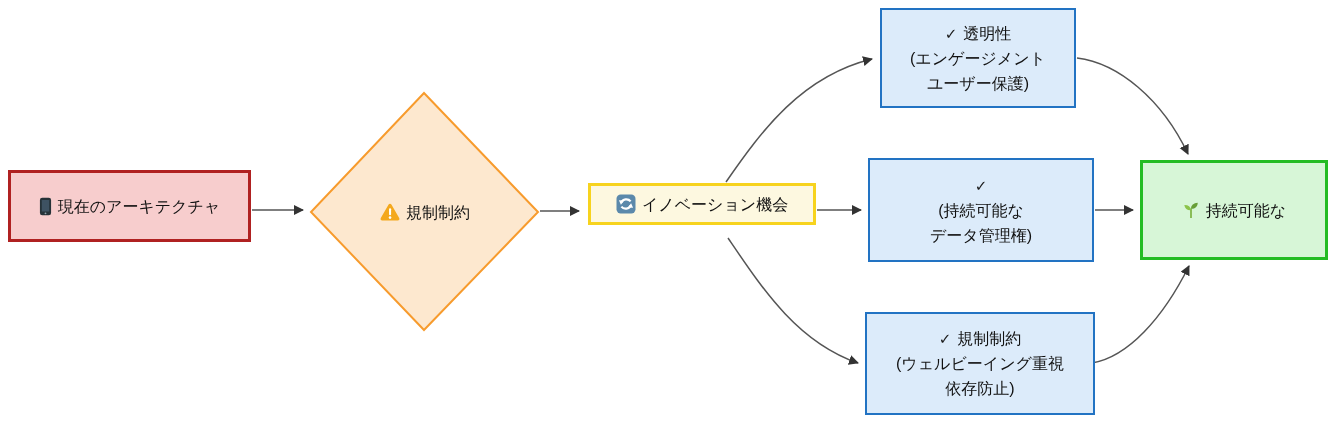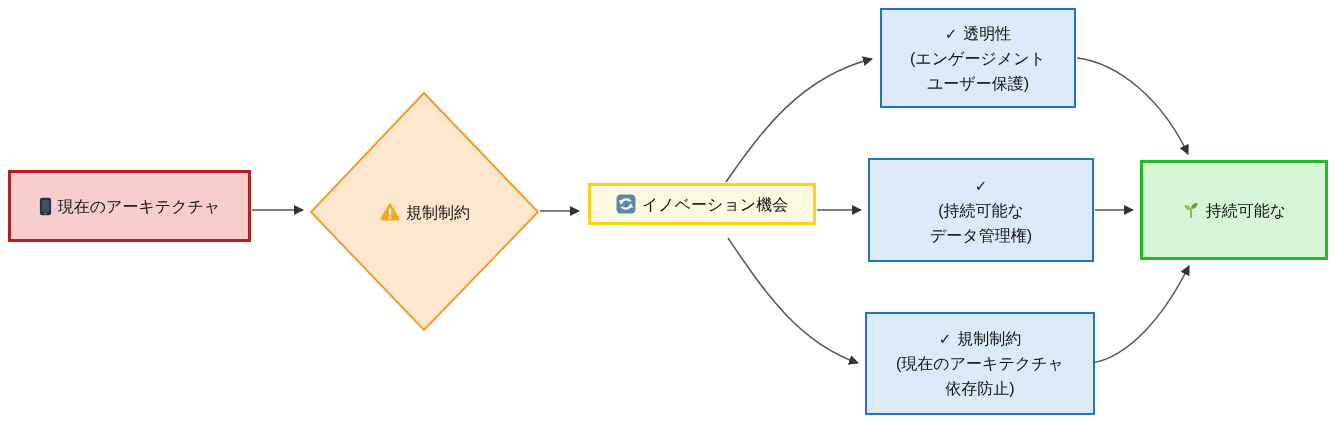--- a/index.html
+++ b/index.html
@@ -171,21 +171,21 @@
     </div>
     <div class="line">(持続可能な</div>
     <div class="line">データ管理権)</div>
   </div>
 
   <div class="node node-healthy">
     <div class="line">
       <span class="check-glyph">✓</span>
       <span>規制制約</span>
     </div>
-    <div class="line">(現在のアーキテクチャ</div>
+    <div class="line">(ウェルビーイング重視</div>
     <div class="line">依存防止)</div>
   </div>
 
   <div class="node node-platform">
     <div class="line">
       <span class="icon">
         <svg width="18" height="18" viewBox="0 0 18 18">
           <path d="M9 17 C9 13 9 10.5 9 7.5" stroke="#7cb342" stroke-width="1.7" fill="none"></path>
           <path d="M9 9.2 C5.2 9.4 2.9 7.4 2.3 3.9 C6.2 3.8 8.6 5.6 9 9.2 Z" fill="#8bc34a"></path>
           <path d="M9 7.8 C9.1 4.2 11.3 2.2 15.8 1.8 C15.4 6 12.8 8 9 7.8 Z" fill="#689f38"></path>

